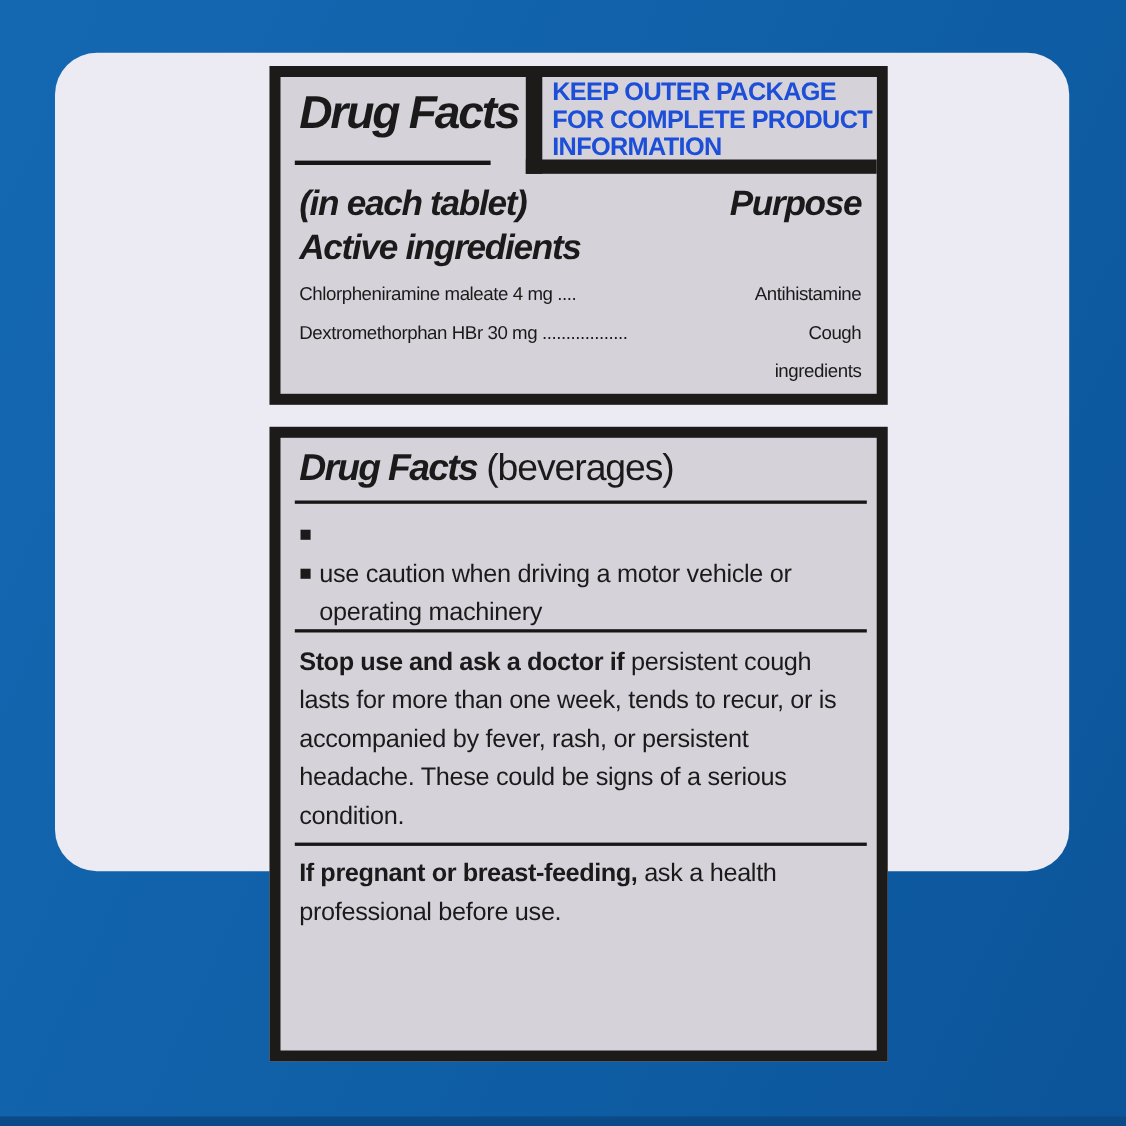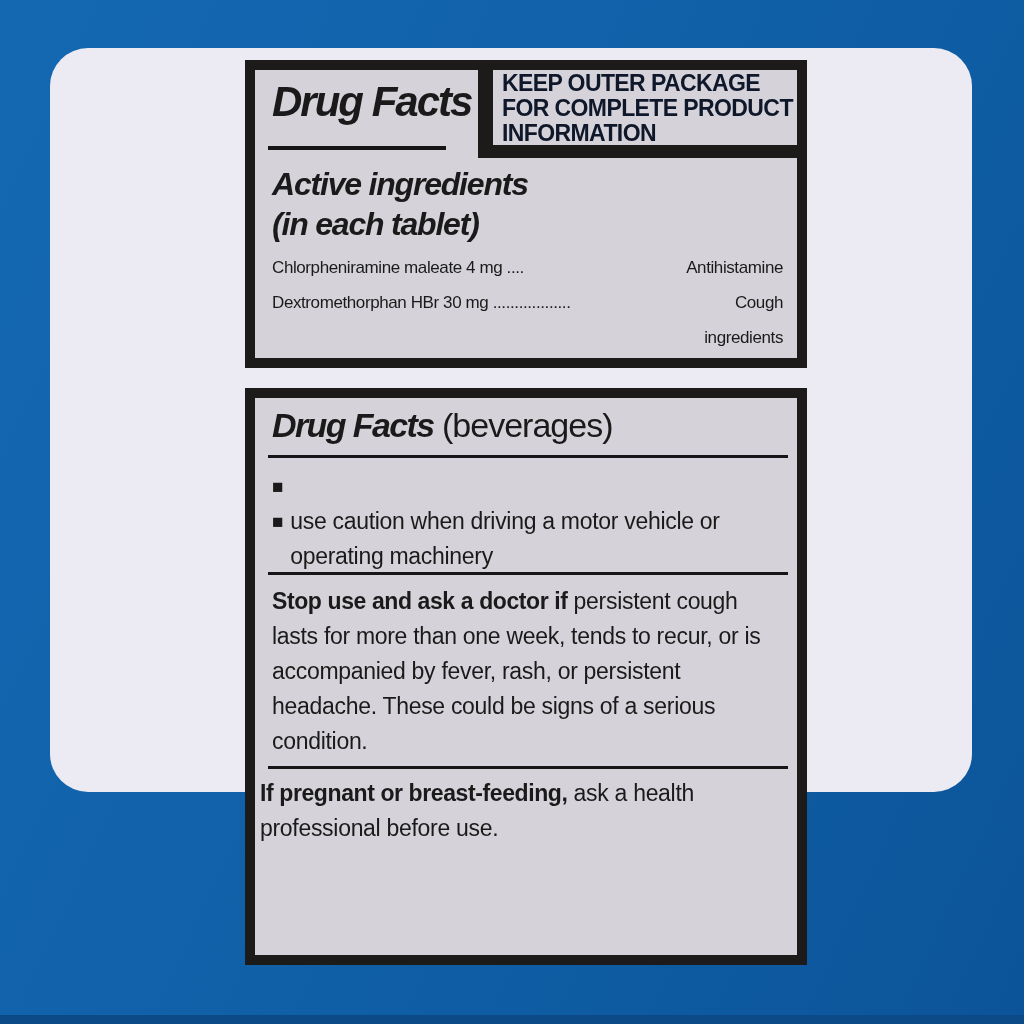--- a/index.html
+++ b/index.html
@@ -57,21 +57,21 @@
   }
   .notice-cell {
     position: absolute;
     top: 0; right: 0;
     width: 319px; height: 88px;
     box-sizing: border-box;
     border-left: 15px solid #1c1b1a;
     border-bottom: 13px solid #1c1b1a;
     background: #d5d3d9;
     padding: 1px 2px 0 9px;
-    color: #0f172a;
+    color: #1d4ed8;
     font-weight: bold;
     font-size: 23px;
     line-height: 25px;
     letter-spacing: -0.6px;
     white-space: pre-line;
   }
   .p1-headings {
     position: absolute;
     left: 17px; right: 14px; top: 94px;
     display: flex;
@@ -142,21 +142,21 @@
     font-size: 19px;
     line-height: 35px;
     margin-right: 7px;
   }
   .stop-section {
     position: absolute;
     left: 17px; right: 28px; top: 186px;
   }
   .preg-section {
     position: absolute;
-    left: 5px; right: 12px; top: 378px;
+    left: 17px; right: 12px; top: 378px;
   }
   .child-section {
     position: absolute;
     left: 17px; right: 12px; top: 449px;
   }
   b { letter-spacing: -0.4px; }
 </style>
 </head>
 <body>
 
@@ -166,23 +166,24 @@
     <div class="panel panel1">
       <div class="p1-title">Drug Facts</div>
       <div class="p1-title-underline"></div>
 
       <div class="notice-cell">KEEP OUTER PACKAGE
 FOR COMPLETE PRODUCT
 INFORMATION</div>
 
       <div class="p1-headings">
         <div>
+          <div>(in each tablet)</div>
           <div>Active ingredients</div>
-          <div>(in each tablet)</div>
-        </div>
+        </div>
+        <div>Purpose</div>
       </div>
 
       <div class="p1-rows">
         <div class="ing-row">
           <span>Chlorpheniramine maleate 4 mg ....</span>
           <span>Antihistamine</span>
         </div>
         <div class="ing-row">
           <span>Dextromethorphan HBr 30 mg ..................</span>
           <span>Cough</span>

